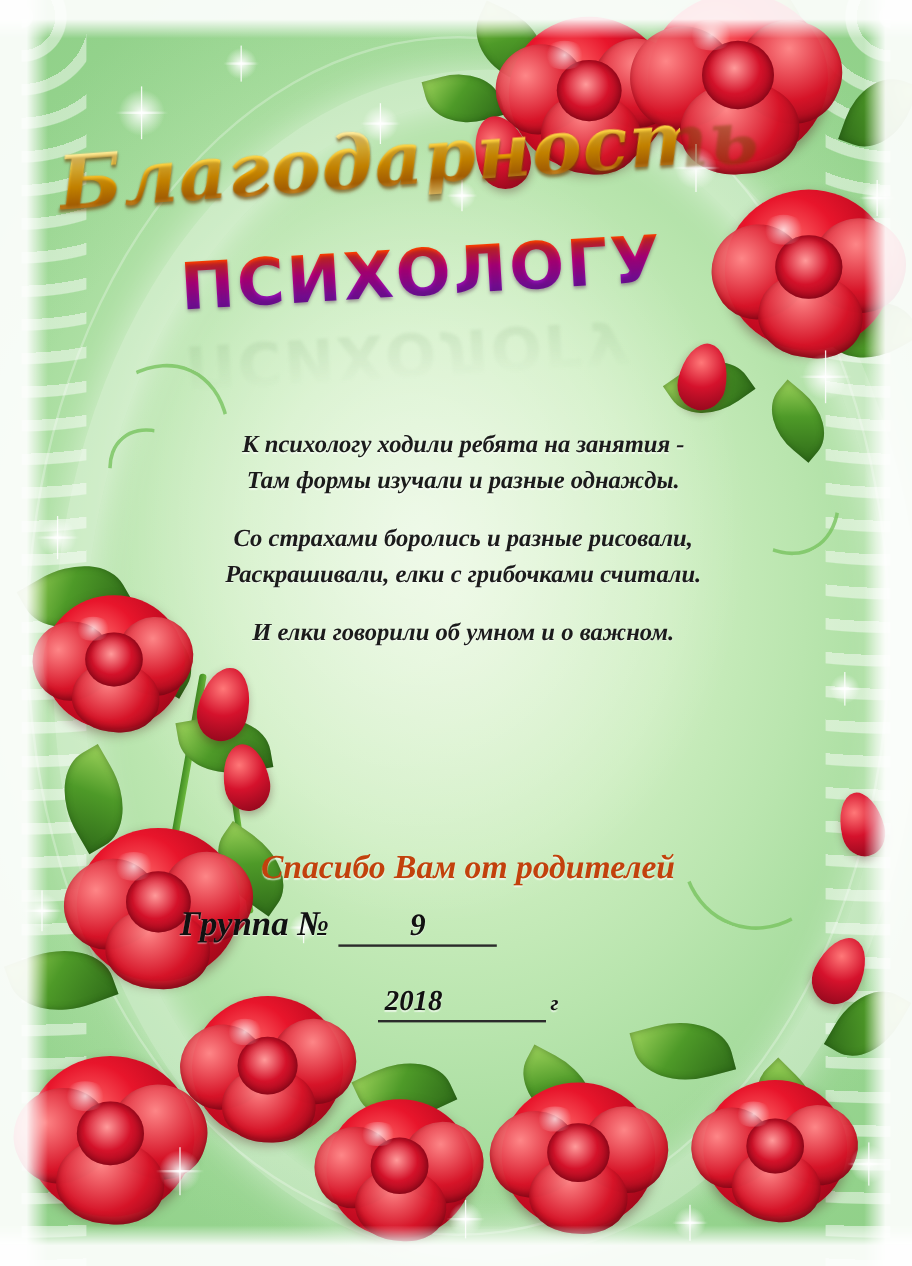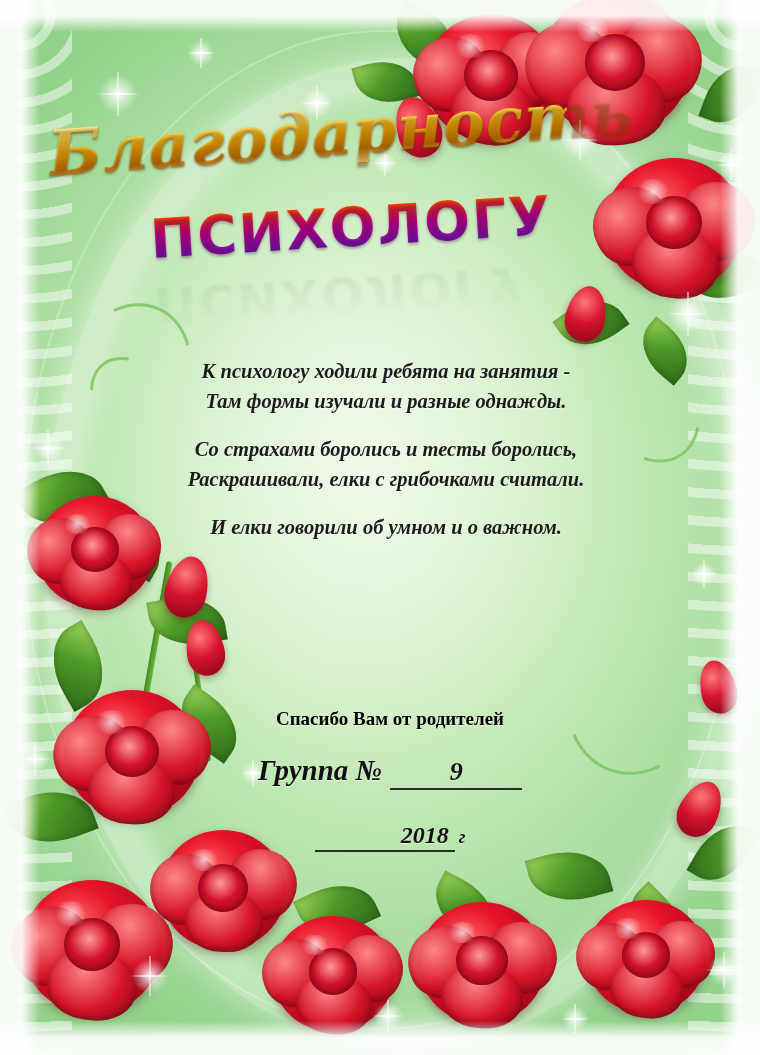--- a/index.html
+++ b/index.html
@@ -225,32 +225,32 @@
   }
   .poem .stanza { margin-bottom: 18px; }
   .poem .stanza:last-child { margin-bottom: 0; }
 
   .thanks {
     position: absolute;
     left: 150px; top: 708px;
     width: 480px;
     text-align: center;
     font-family: "Liberation Serif", serif;
-    font-weight: bold;
-    font-size: 19px;
-    color: #000000;
+    font-style: italic;
+    font-weight: bold;
+    font-size: 28px;
+    color: #c2410c;
     text-shadow: 0 1px 1px rgba(255,255,255,.65);
   }
   .grouprow {
     position: absolute;
     left: 150px; top: 754px;
     width: 480px;
     display: flex;
     align-items: baseline;
-    justify-content: center;
     gap: 8px;
     font-family: "Liberation Serif", serif;
     font-style: italic;
     font-weight: bold;
     font-size: 29px;
     color: #111;
     text-shadow: 0 1px 1px rgba(255,255,255,.65);
   }
   .blank {
     display: inline-block;
@@ -272,21 +272,21 @@
     font-style: italic;
     font-weight: bold;
     font-size: 24px;
     color: #111;
     text-shadow: 0 1px 1px rgba(255,255,255,.65);
   }
   .yearblank {
     display: inline-block;
     min-width: 128px;
     border-bottom: 2px solid #2b2b2b;
-    text-align: right;
+    text-align: left;
     padding: 0 6px 1px 6px;
   }
   .yearsuffix { font-size: 18px; }
 </style>
 </head>
 <body>
 
 <div id="page">
 
   <div class="paper-bg"></div>
@@ -430,21 +430,21 @@
   <div class="title-blago">Благодарность</div>
   <div class="title-psiholog">ПСИХОЛОГУ</div>
 
 
   <div class="poem">
     <div class="stanza">
       <div>К психологу ходили ребята на занятия -</div>
       <div>Там формы изучали и разные однажды.</div>
     </div>
     <div class="stanza">
-      <div>Со страхами боролись и тесты боролись,</div>
+      <div>Со страхами боролись и разные рисовали,</div>
       <div>Раскрашивали, елки с грибочками считали.</div>
     </div>
     <div class="stanza">
       <div>И елки говорили об умном и о важном.</div>
     </div>
   </div>
 
   <div class="thanks">Спасибо Вам от родителей</div>
 
   <div class="grouprow">

